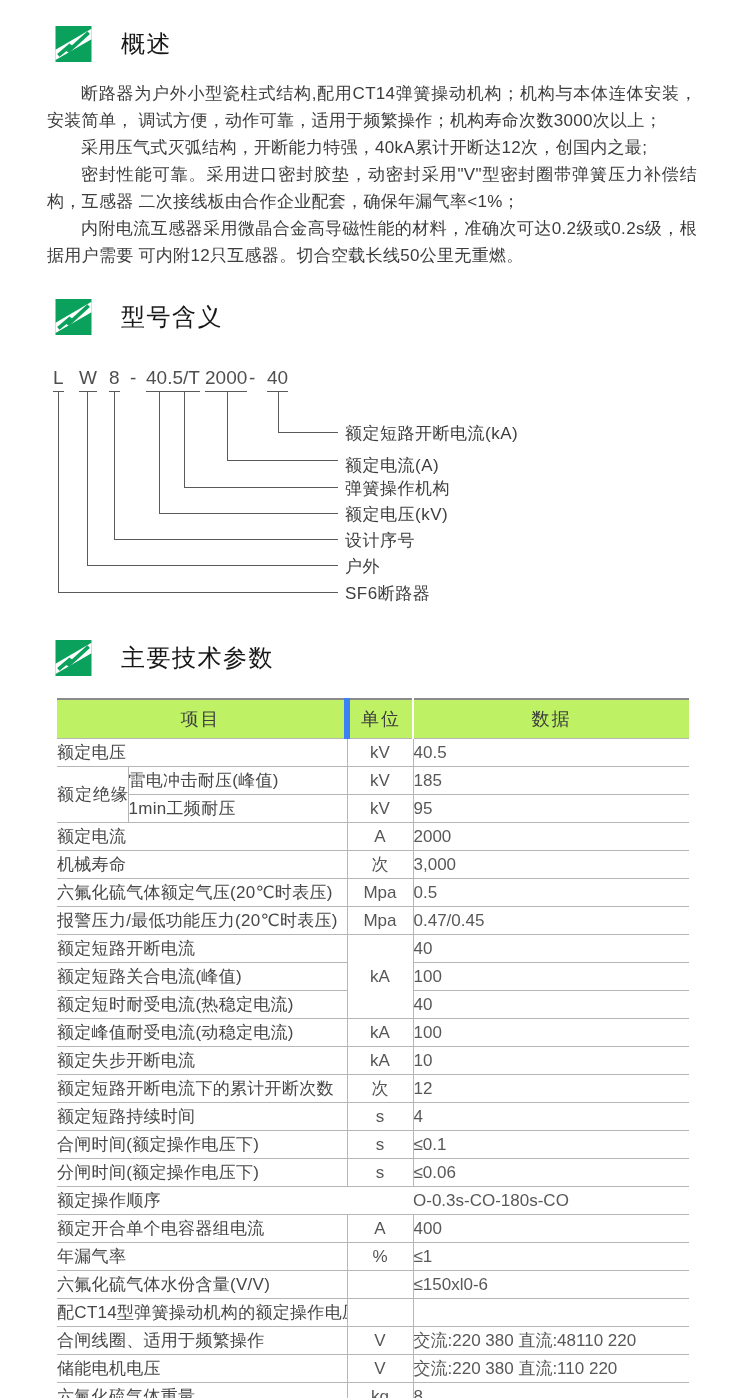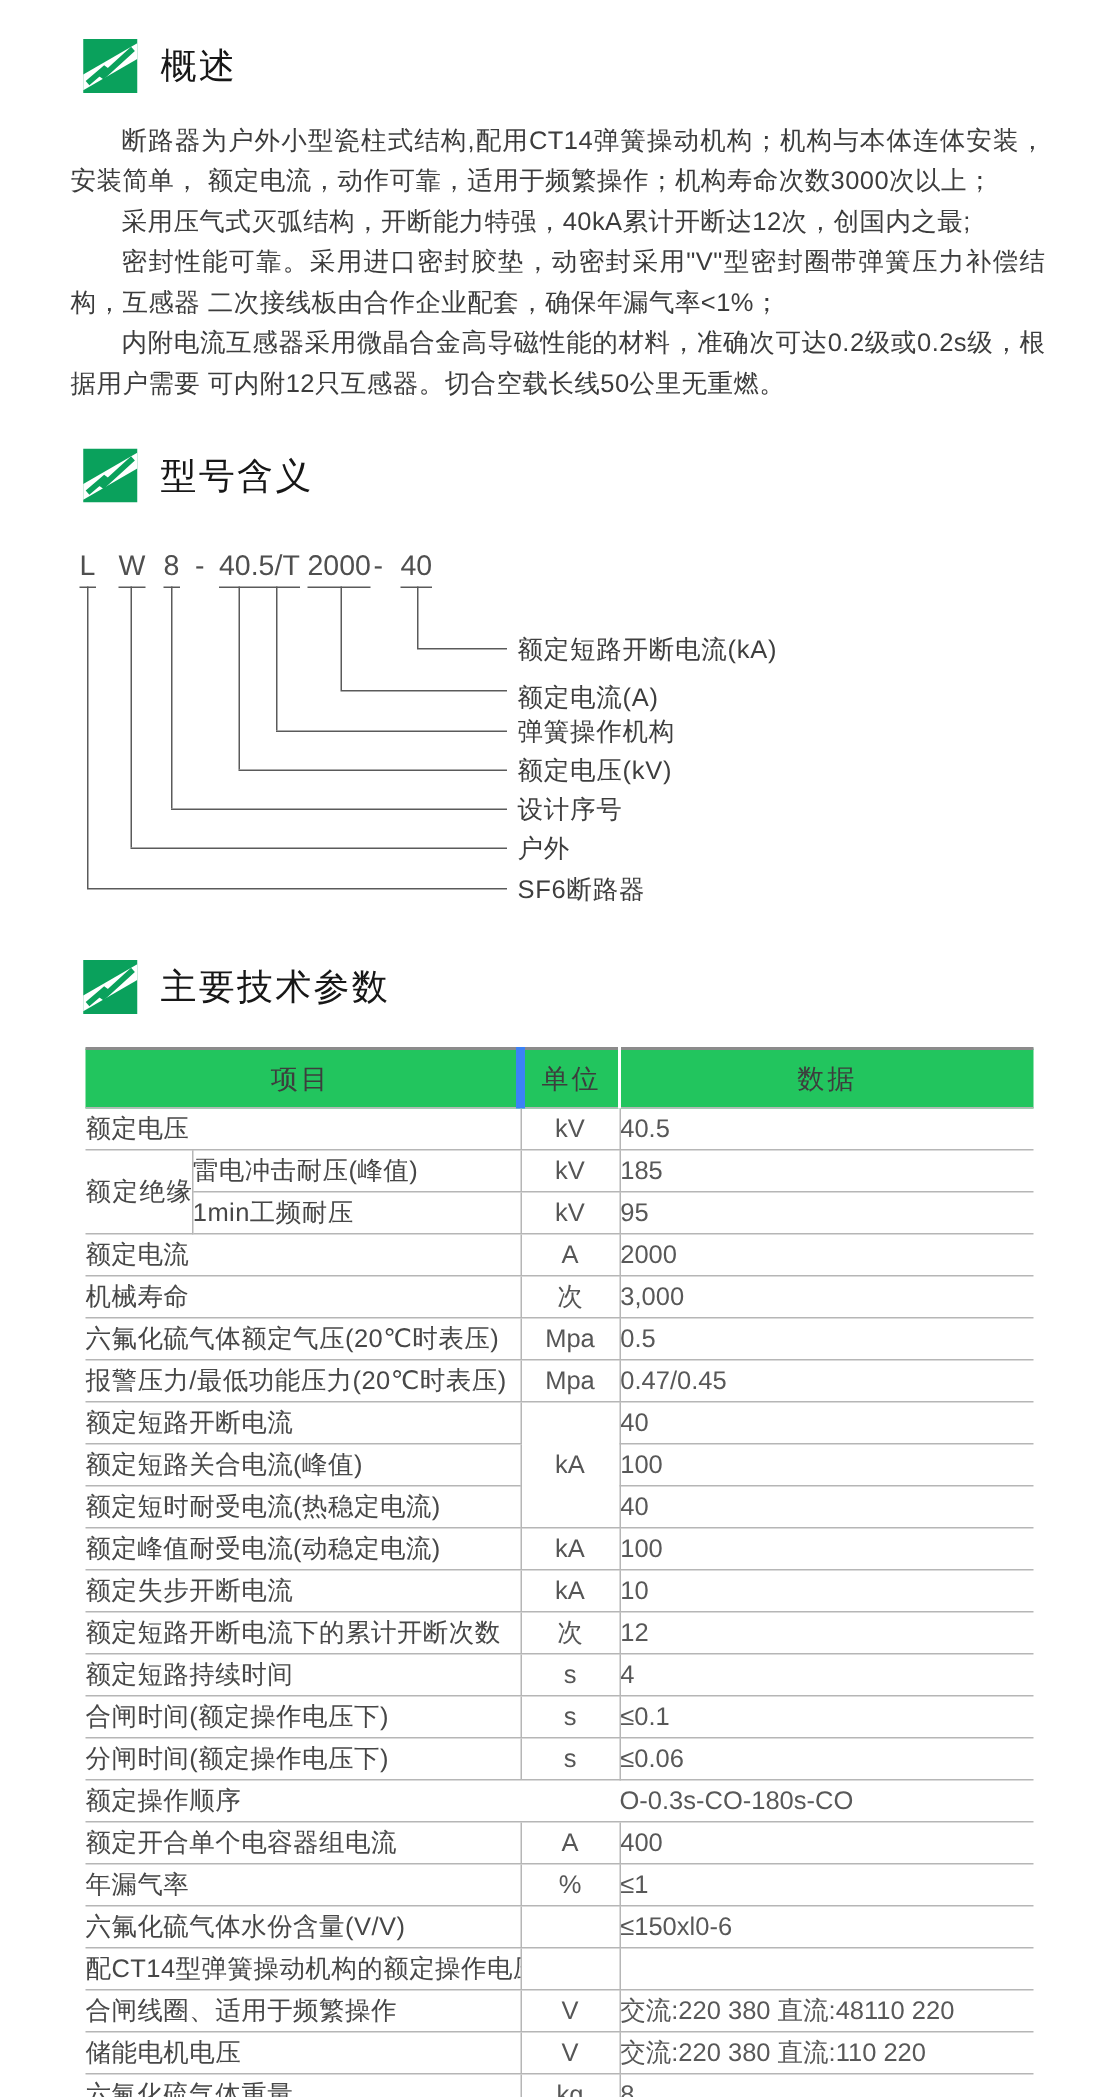--- a/index.html
+++ b/index.html
@@ -4,42 +4,42 @@
 <style>
   html,body{margin:0;padding:0;background:#ffffff;}
   body{
     width:742px;min-height:1398px;
     font-family:"Liberation Sans","DejaVu Sans",sans-serif;
     color:#3c3c3c;
   }
   .page{padding-top:24px;}
 
   
-  .section-head{display:flex;align-items:center;gap:15px;margin-left:55px;height:40px;}
+  .section-head{display:flex;align-items:center;gap:29px;margin-left:55px;height:40px;}
   .head-icon{width:37px;height:36px;flex:0 0 auto;display:block;}
   .section-title{font-size:24px;font-weight:500;color:#171717;letter-spacing:1.5px;}
 
   
   .overview-text{margin:16px 45px 0 47px;}
   .overview-text p{margin:0;text-indent:2em;font-size:17px;line-height:27px;
     color:#3c3c3c;text-align:justify;letter-spacing:.3px;}
 
   
   .model-diagram{position:relative;margin:30px 0 0 50px;width:650px;height:245px;}
   .seg{position:absolute;top:0;font-size:19px;color:#4f4f4f;padding-bottom:2px;white-space:nowrap;}
   .seg.ul{border-bottom:1px solid #5a5a5a;}
   .vline{position:absolute;width:1px;background:#5a5a5a;}
   .hline{position:absolute;height:1px;background:#5a5a5a;}
   .dlabel{position:absolute;left:295px;transform:translateY(-50%);
     font-size:17px;color:#3e3e3e;white-space:nowrap;letter-spacing:.5px;}
 
   
   table.params{border-collapse:collapse;table-layout:fixed;width:632px;
     margin:20px 0 0 57px;border-top:2px solid #8b8b8b;font-size:17px;color:#474747;}
-  table.params th{background:#22c55e;height:36px;font-weight:400;font-size:18px;
+  table.params th{background:#bef264;height:36px;font-weight:400;font-size:18px;
     color:#3d3d3d;border-bottom:1px solid #b6b6b6;letter-spacing:2px;}
   table.params th.unit-h{border-left:6px solid #3b82f6;border-right:2px solid #ffffff;}
   table.params td{height:27px;border-bottom:1px solid #b6b6b6;padding:0;
     overflow:hidden;white-space:nowrap;}
   td.item{text-align:left;padding-left:10px;letter-spacing:.3px;}
   td.group{text-align:center;padding:0 7px;line-height:26px;white-space:normal;
     border-right:1px solid #b6b6b6;letter-spacing:1px;}
   td.sub{padding-left:13px;}
   td.unit{text-align:center;border-left:1px solid #b6b6b6;border-right:1px solid #b6b6b6;color:#565656;}
   td.val{text-align:left;color:#585858;}
@@ -53,21 +53,21 @@
   <div class="section-head">
     <svg class="head-icon" viewBox="0 0 38 38">
       <rect width="38" height="38" fill="#0aa15c"></rect>
       <polygon points="0,25 38,3 38,14 0,36" fill="#ffffff"></polygon>
       <path d="M3,31 L16,20 L13,27 L35,7" stroke="#0aa15c" stroke-width="4" fill="none"></path>
     </svg>
     <div class="section-title">概述</div>
   </div>
 
   <div class="overview-text">
-    <p>断路器为户外小型瓷柱式结构,配用CT14弹簧操动机构；机构与本体连体安装，安装简单， 额定电流，动作可靠，适用于频繁操作；机构寿命次数3000次以上；</p>
+    <p>断路器为户外小型瓷柱式结构,配用CT14弹簧操动机构；机构与本体连体安装，安装简单， 调试方便，动作可靠，适用于频繁操作；机构寿命次数3000次以上；</p>
     <p>采用压气式灭弧结构，开断能力特强，40kA累计开断达12次，创国内之最;</p>
     <p>密封性能可靠。采用进口密封胶垫，动密封采用"V"型密封圈带弹簧压力补偿结构，互感器 二次接线板由合作企业配套，确保年漏气率&lt;1%；</p>
     <p>内附电流互感器采用微晶合金高导磁性能的材料，准确次可达0.2级或0.2s级，根据用户需要 可内附12只互感器。切合空载长线50公里无重燃。</p>
   </div>
 
   <div class="section-head" style="margin-top:28px;">
     <svg class="head-icon" viewBox="0 0 38 38">
       <rect width="38" height="38" fill="#0aa15c"></rect>
       <polygon points="0,25 38,3 38,14 0,36" fill="#ffffff"></polygon>
       <path d="M3,31 L16,20 L13,27 L35,7" stroke="#0aa15c" stroke-width="4" fill="none"></path>

